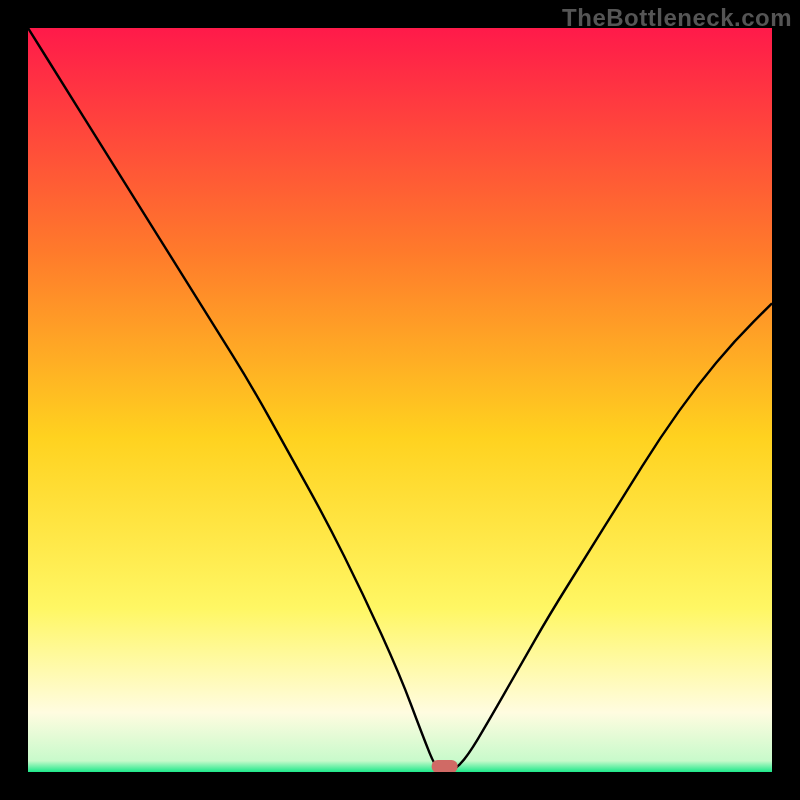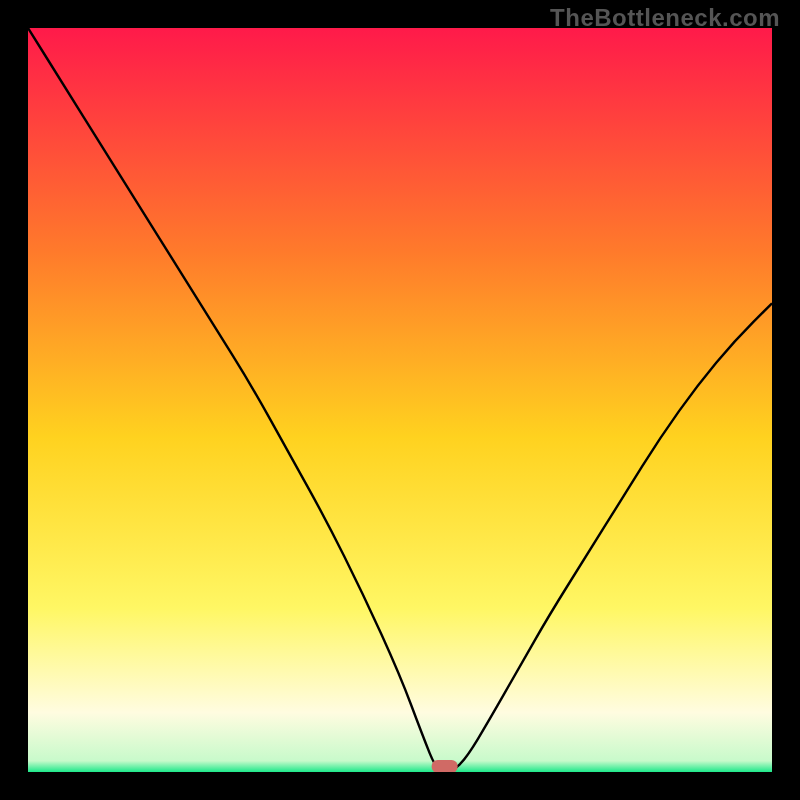--- a/index.html
+++ b/index.html
@@ -13,21 +13,21 @@
   }
   .frame {
     position: relative;
     width: 800px;
     height: 800px;
     background: #000;
   }
   .watermark {
     position: absolute;
     top: 4px;
-    right: 20px;
+    right: 8px;
     color: #555;
     font-size: 24px;
     font-weight: 600;
     letter-spacing: 0.5px;
     z-index: 20;
   }
   .plot-area {
     position: absolute;
     left: 28px;
     top: 28px;

